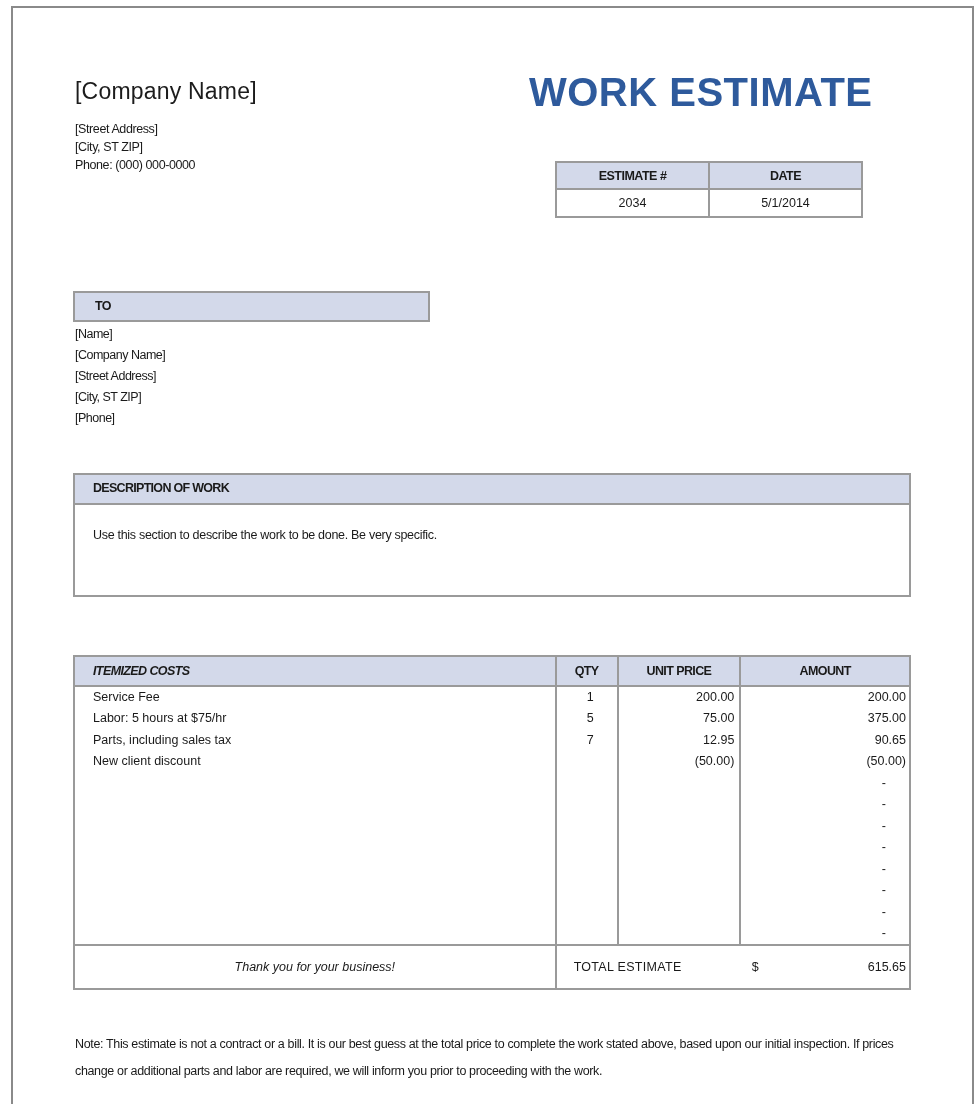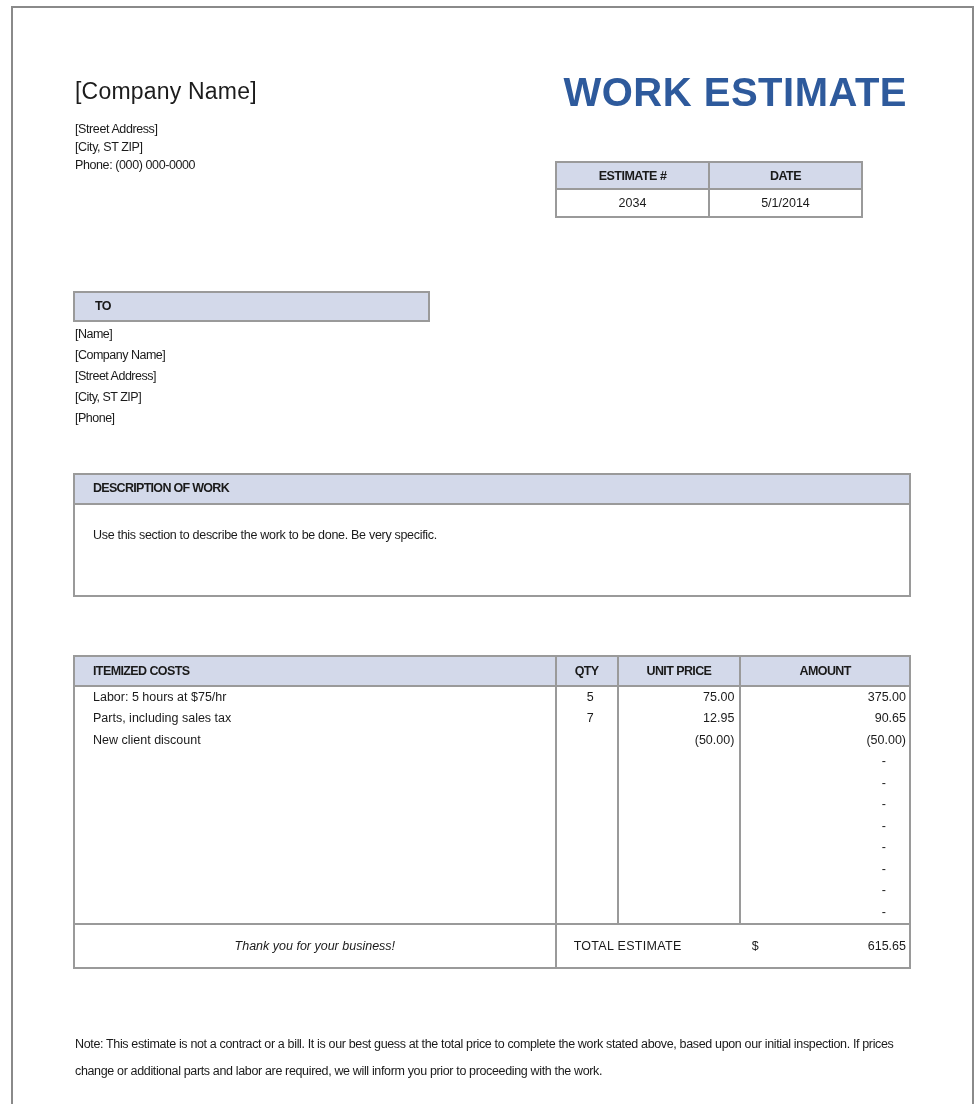--- a/index.html
+++ b/index.html
@@ -10,21 +10,21 @@
       position: absolute; left: 11px; top: 6px; width: 963px; height: 1110px;
       border: 2px solid #8a8a8a; border-bottom: none; background: #fff;
     }
 
     .abs { position: absolute; }
 
     .company-name { left: 75px; top: 78px; font-size: 23px; color: #1c1c1c; letter-spacing: 0.2px; }
     .company-lines { left: 75px; top: 120px; font-size: 12.5px; line-height: 18px; letter-spacing: -0.4px; }
 
     .doc-title {
-      left: 529px; top: 70px; width: 378px; text-align: right;
+      left: 529px; top: 70px; width: 378px; 
       font-size: 40px; font-weight: bold; color: #2e5a9c; letter-spacing: 0.5px;
     }
 
     table { border-collapse: collapse; }
     .hdr { background: #d3d9ea; font-weight: bold; font-size: 12.5px; letter-spacing: -0.5px; }
 
     .estimate-table { left: 555px; top: 161px; width: 308px; }
     .estimate-table td { border: 2px solid #9a9a9a; text-align: center; font-size: 12.5px; }
     .estimate-table .hdr td { height: 27px; }
     .estimate-table .val td { height: 28px; }
@@ -38,21 +38,21 @@
 
     .desc-box { left: 73px; top: 473px; width: 838px; height: 124px; border: 2px solid #9a9a9a; }
     .desc-hdr { height: 30px; background: #d3d9ea; border-bottom: 2px solid #9a9a9a;
       font-weight: bold; font-size: 12.5px; padding: 6px 0 0 18px; letter-spacing: -0.7px; }
     .desc-text { padding: 23px 0 0 18px; font-size: 12.5px; letter-spacing: -0.3px; }
 
     .items { left: 73px; top: 655px; width: 838px; }
     .items td { font-size: 12.5px; padding: 0 8px; }
     .items .head td { height: 30px; background: #d3d9ea; font-weight: bold; letter-spacing: -0.6px;
       border: 2px solid #9a9a9a; text-align: center; }
-    .items .head td.c-desc { text-align: left; padding-left: 18px; }
+    .items .head td.c-desc { text-align: left; padding-left: 18px; font-style: italic; }
     .items .row td { height: 21.5px; border-left: 2px solid #9a9a9a; border-right: 2px solid #9a9a9a; line-height: 21px; }
     .items .row td.c-desc { padding-left: 18px; }
     .items .row td.c-qty { text-align: left; padding-left: 30px; }
     .items .row td.c-unit { text-align: right; padding-right: 5px; }
     .items .row td.c-amt { text-align: right; padding-right: 3px; }
     .items .row td .dash { display: inline-block; padding-right: 20px; }
     .items .total td { height: 44px; border: 2px solid #9a9a9a; }
     .thanks { text-align: center; font-style: italic; font-size: 13px; }
     .total-cell { position: relative; font-weight: normal; font-size: 13.5px; border-radius: 15px; }
     .total-label { position: absolute; left: 17px; top: 14px; letter-spacing: 0.3px; }
@@ -112,20 +112,26 @@
   <tbody>
       <tr class="head">
     <td class="c-desc">ITEMIZED COSTS</td>
     <td>QTY</td>
     <td>UNIT PRICE</td>
     <td>AMOUNT</td>
   </tr>
   </tbody>
     <tbody id="item-rows">
       <tr class="row">
+        <td class="c-desc">Service Fee</td>
+        <td class="c-qty">1</td>
+        <td class="c-unit">200.00</td>
+        <td class="c-amt">200.00</td>
+      </tr>
+      <tr class="row">
         <td class="c-desc">Labor: 5 hours at $75/hr</td>
         <td class="c-qty">5</td>
         <td class="c-unit">75.00</td>
         <td class="c-amt">375.00</td>
       </tr>
       <tr class="row">
         <td class="c-desc">Parts, including sales tax</td>
         <td class="c-qty">7</td>
         <td class="c-unit">12.95</td>
         <td class="c-amt">90.65</td>

